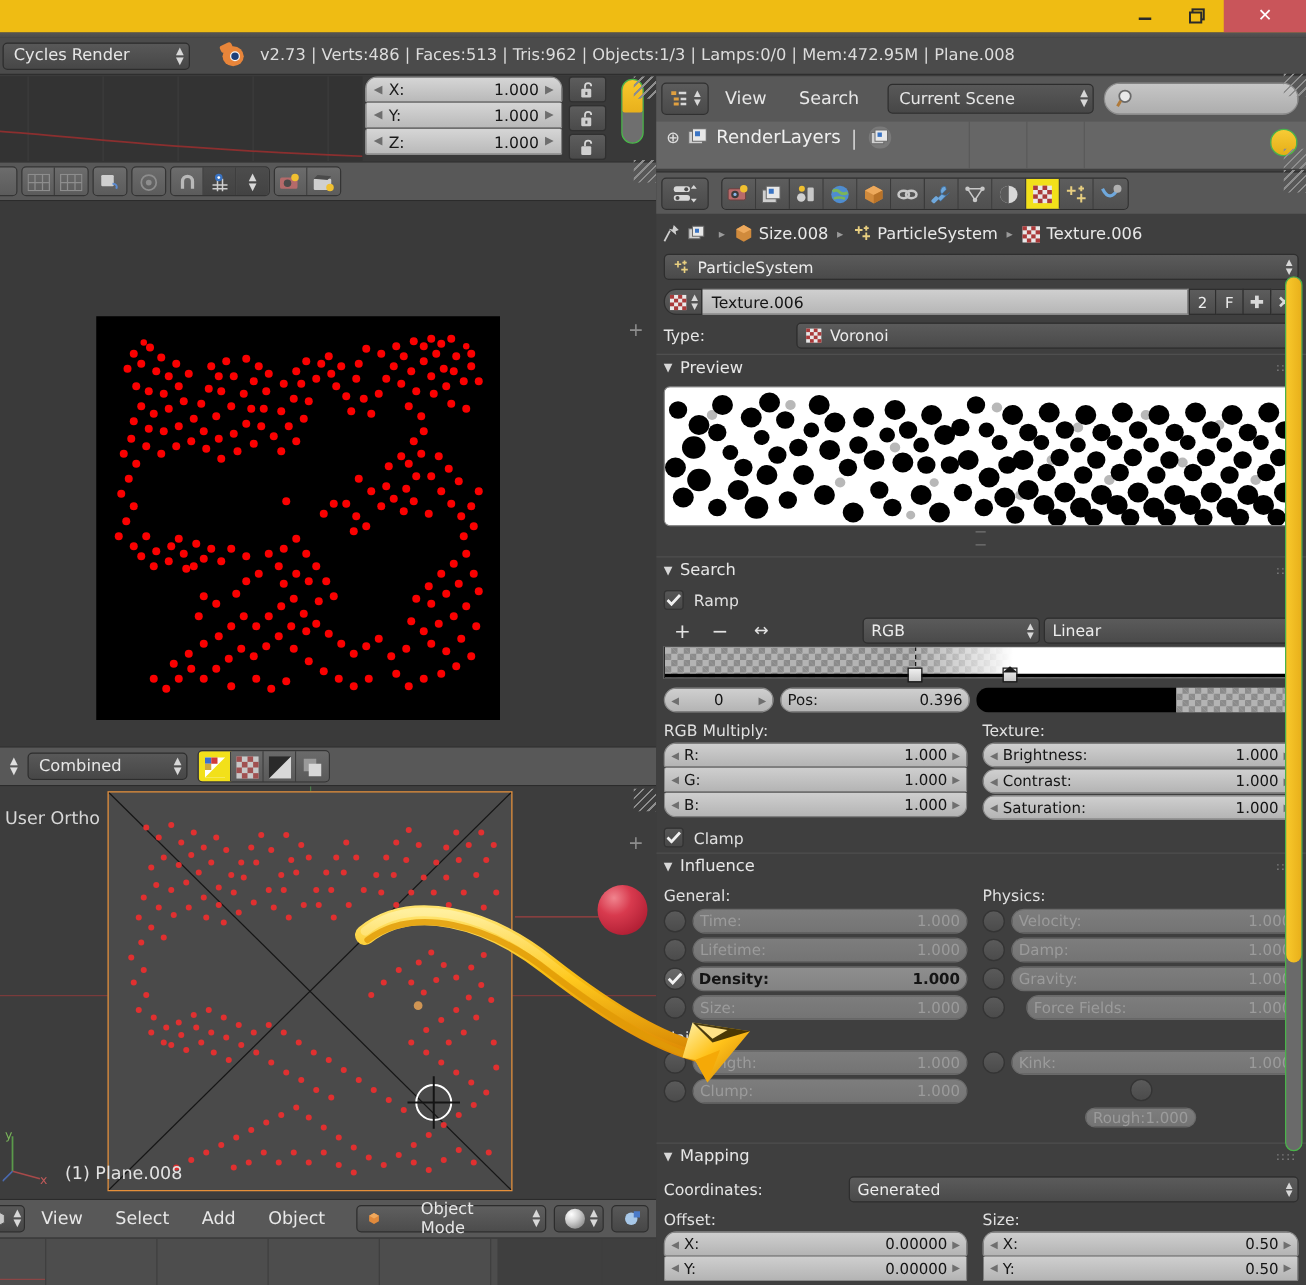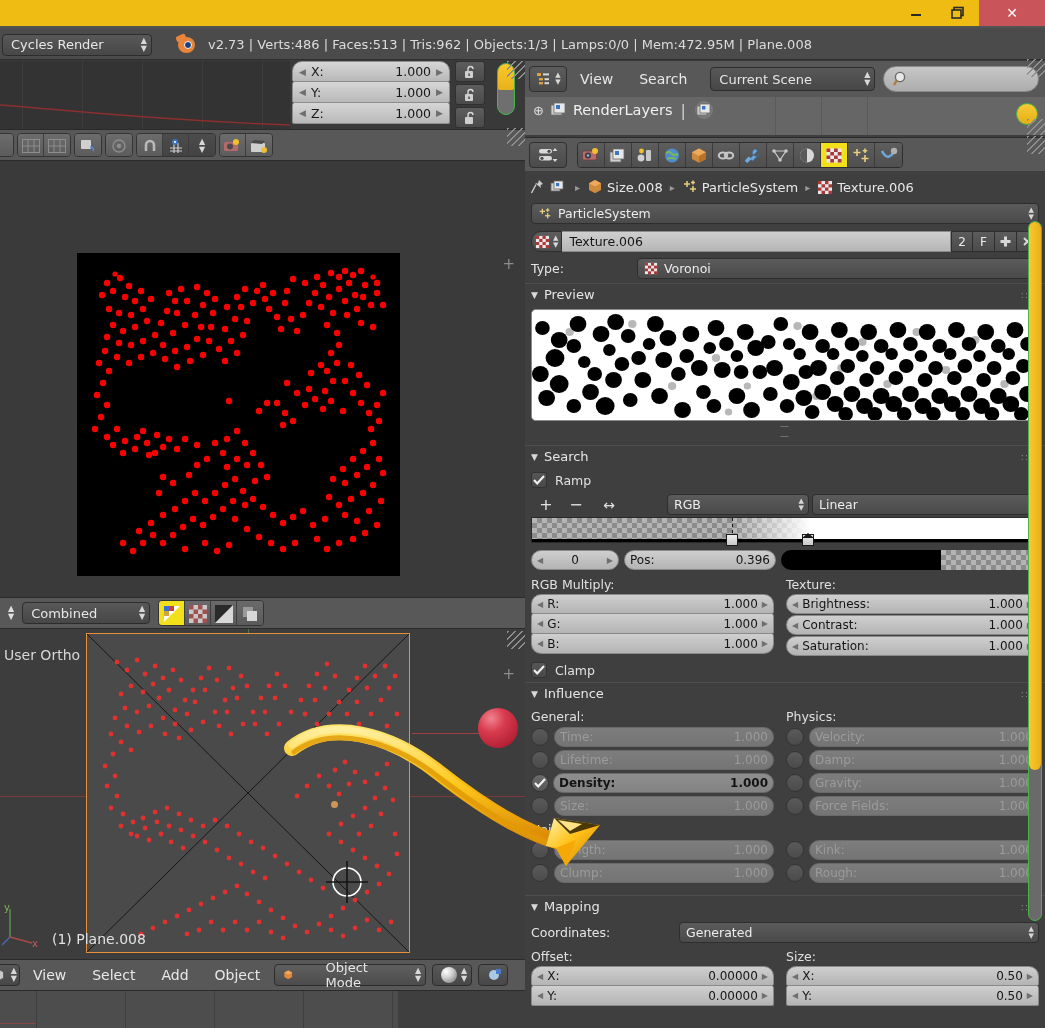--- a/index.html
+++ b/index.html
@@ -185,21 +185,21 @@
   #view3d-plus { position:absolute; right:10px; top:36px; color:#8d8d8d; font-size:15px;}
 
   
   #v3d-header {
     position: absolute; left: 0; top: 898px; width: 525px; height: 32px;
     background: #585858; border-top: 1px solid #2b2b2b; border-bottom:1px solid #2b2b2b;
     display: flex; align-items: center;
   }
   .menu-item { color:#e8e8e8; font-size:14px; padding: 0 13px; }
   #mode-dd {
-    width: 152px; margin-left: 1px; background: linear-gradient(#5f5f5f,#4c4c4c); gap: 26px;
+    width: 152px; margin-left: 12px; background: linear-gradient(#5f5f5f,#4c4c4c); gap: 26px;
   }
   .cube-ic { width:16px;height:16px; margin-right:6px; }
   #shade-dd { width: 40px; margin-left: 6px; }
   .sphere-ic { width:16px;height:16px; border-radius:50%;
     background: radial-gradient(circle at 32% 28%, #fff 0%, #d0d0d0 40%, #6b6b6b 100%);}
 
   
   #timeline {
     position: absolute; left: 0; top: 930px; width: 525px; height: 98px;
     background: #454545;
@@ -1637,21 +1637,21 @@
         <svg width="12" height="10" viewBox="0 0 12 10">
             <path d="M1 5 L4.2 8.4 L11 1" stroke="#f0f0f0" stroke-width="2.2" fill="none"></path>
           </svg>
       </span>
       <span class="sec-label">Ramp</span>
     </div>
     <div class="pfull" style="margin-top:6px; display:flex; align-items:center;">
       <span style="color:#e2e2e2;font-size:16px;width:30px;text-align:center;">+</span>
       <span style="color:#e2e2e2;font-size:16px;width:30px;text-align:center;">−</span>
       <span style="color:#e2e2e2;font-size:14px;width:36px;text-align:center;">↔</span>
-      <div class="dd-wide" style="width:142px;margin-left:40px;">
+      <div class="dd-wide" style="width:142px;margin-left:63px;">
         <span>RGB</span>
         <span class="updown" style="margin-left:auto;font-size:7px;line-height:7px;display:flex;flex-direction:column;color:#d8d8d8;">
             <span>▲</span>
             <span>▼</span>
           </span>
       </div>
       <div class="dd-wide" style="flex:1;margin-left:3px;">
         <span>Linear</span>
         <span class="updown" style="margin-left:auto;font-size:7px;line-height:7px;display:flex;flex-direction:column;color:#d8d8d8;">
             <span>▲</span>
@@ -1804,21 +1804,21 @@
               <span class="v">1.000</span>
             </div>
           </div>
           <div style="display:flex; align-items:center; gap:5px;">
             <span class="toggle-circle"></span>
             <div class="field dim" style="flex:1;">
               <span>Gravity:</span>
               <span class="v">1.000</span>
             </div>
           </div>
-          <div style="display:flex; align-items:center; gap:5px;">
+          <div style="display:flex; align-items:center; gap:17px;">
             <span class="toggle-circle"></span>
             <div class="field dim" style="flex:1;">
               <span>Force Fields:</span>
               <span class="v">1.000</span>
             </div>
           </div>
         </div>
       </div>
     </div>
     <div class="pfull" style="margin-top:6px; display:flex;">
@@ -1845,21 +1845,21 @@
       <div style="flex:1;">
         <div class="sec-label" style="visibility:hidden;">&nbsp;</div>
         <div style="margin-top:3px; display:flex; flex-direction:column; gap:3px;">
           <div style="display:flex; align-items:center; gap:5px;">
             <span class="toggle-circle"></span>
             <div class="field dim" style="flex:1;">
               <span>Kink:</span>
               <span class="v">1.000</span>
             </div>
           </div>
-          <div style="display:flex; align-items:center; gap:5px;">
+          <div style="display:flex; align-items:center; gap:5px;flex-direction:column;">
             <span class="toggle-circle"></span>
             <div class="field dim" style="flex:1;">
               <span>Rough:</span>
               <span class="v">1.000</span>
             </div>
           </div>
         </div>
       </div>
     </div>
 

